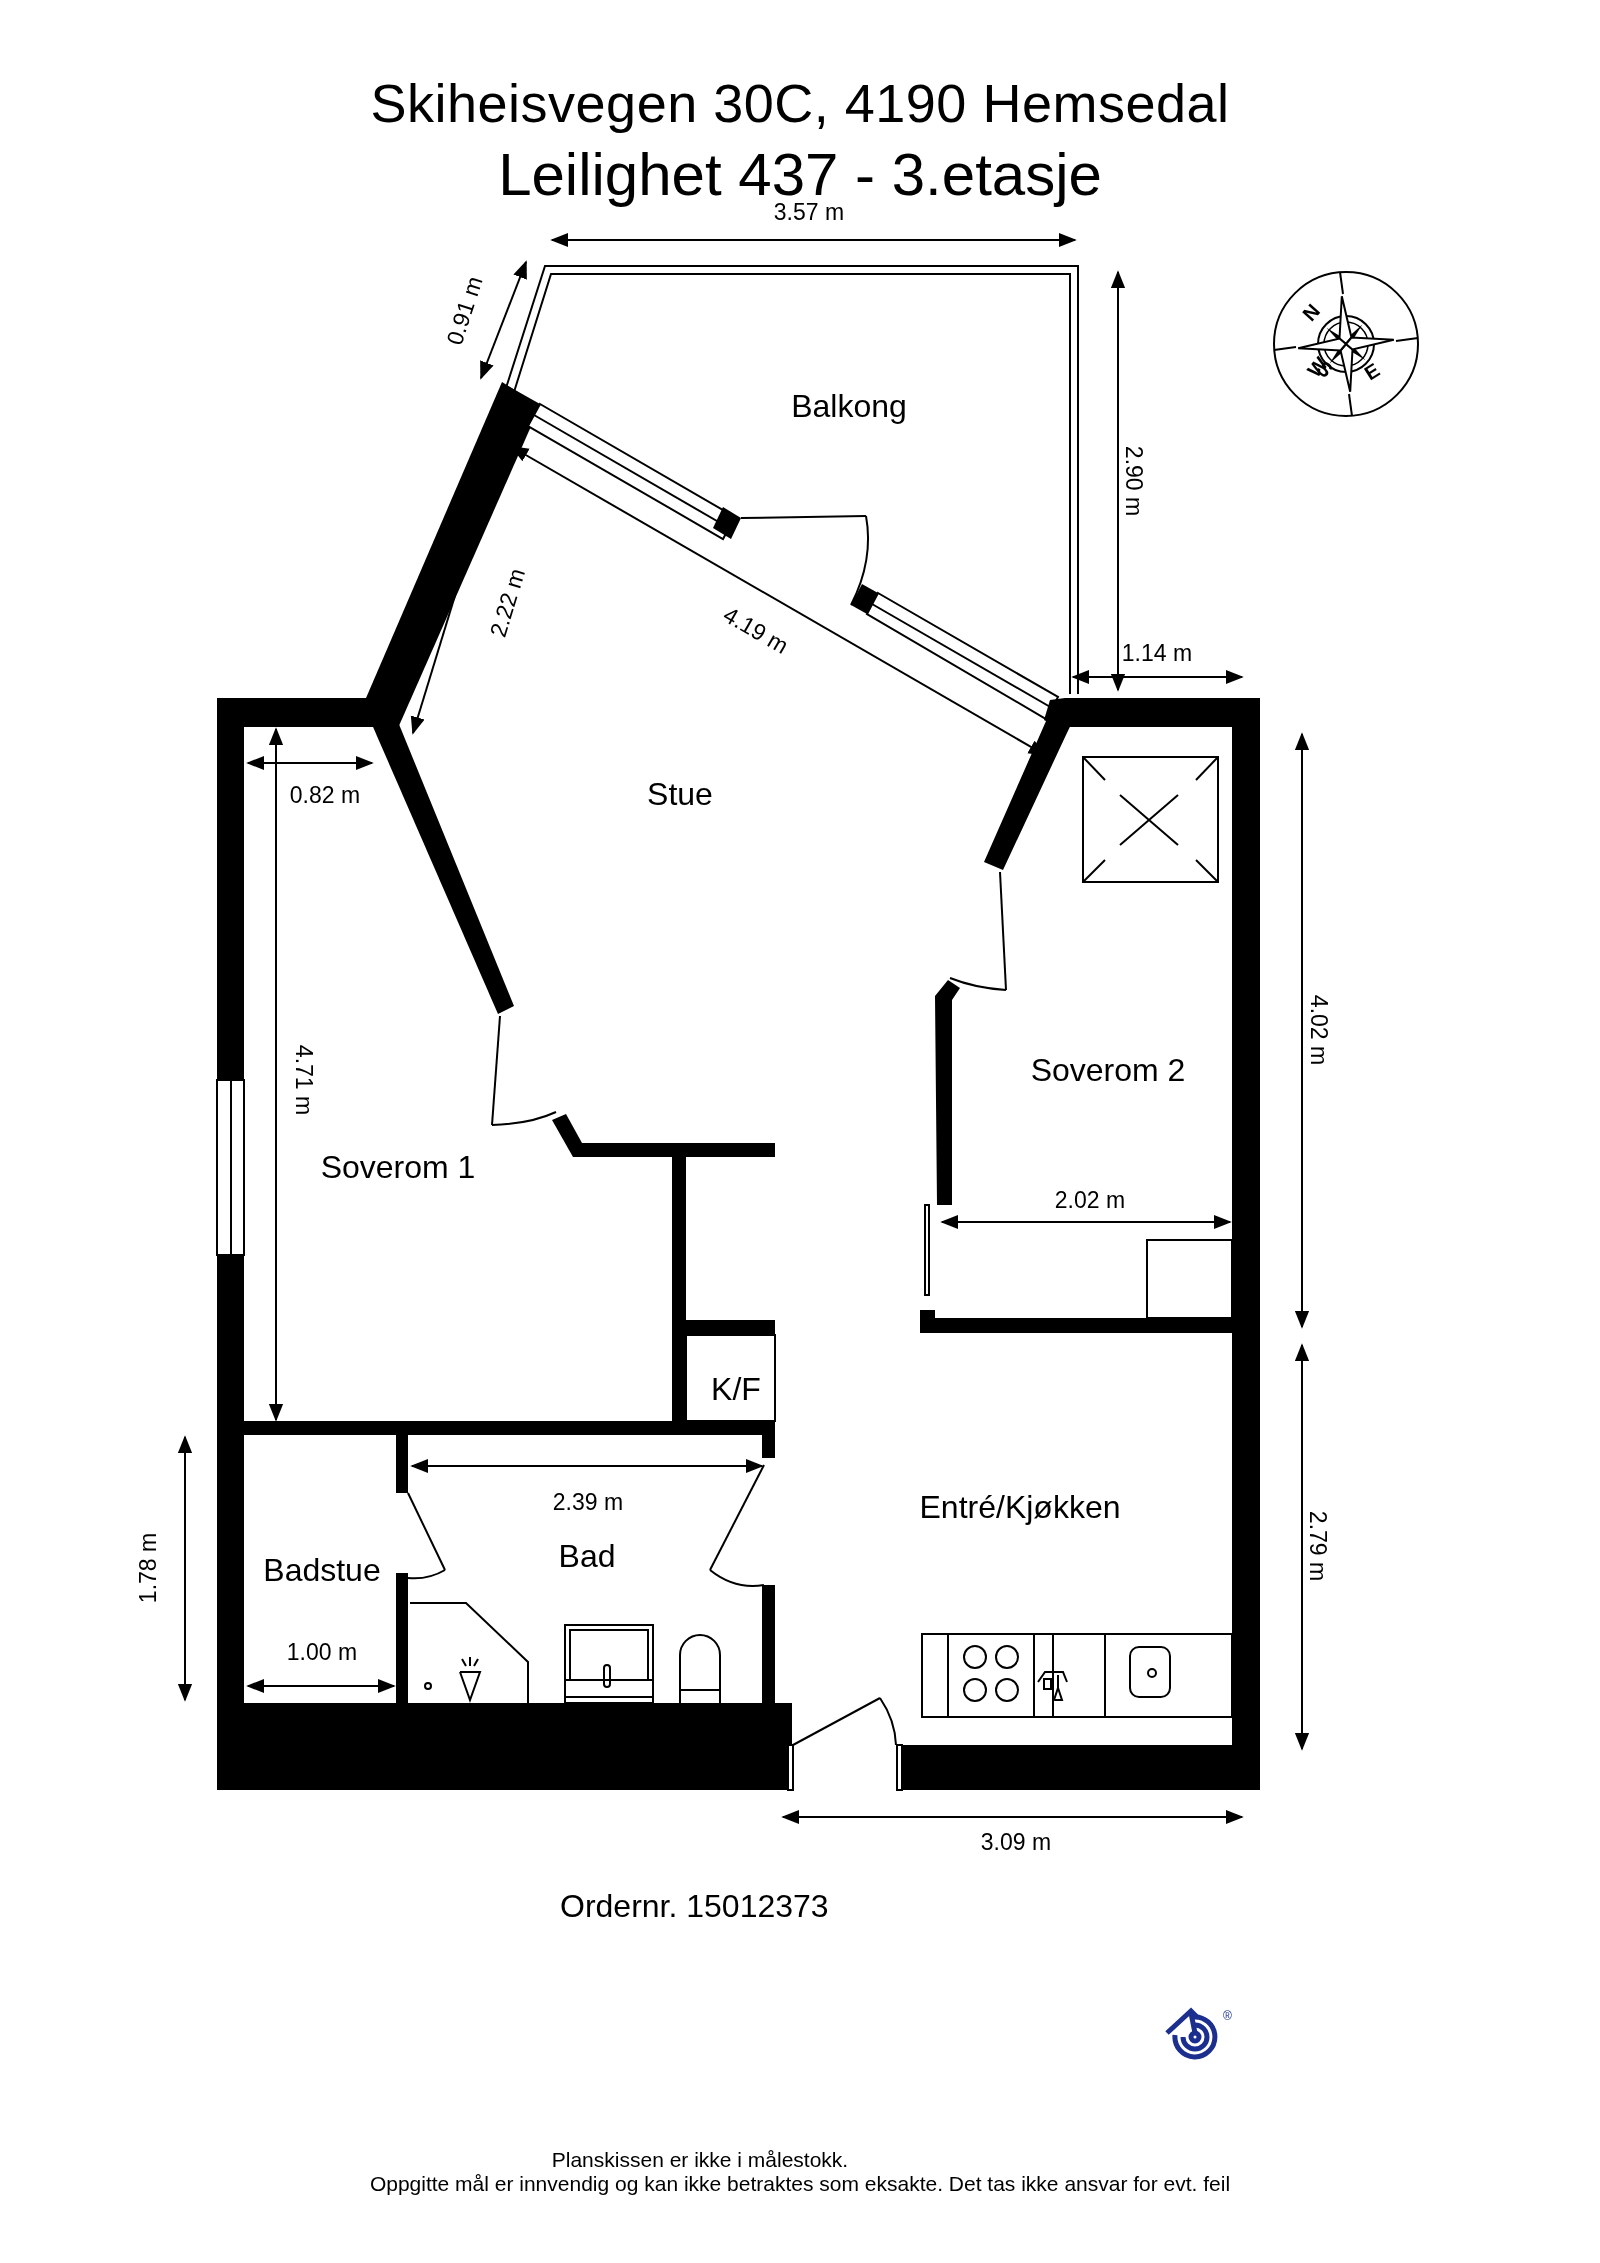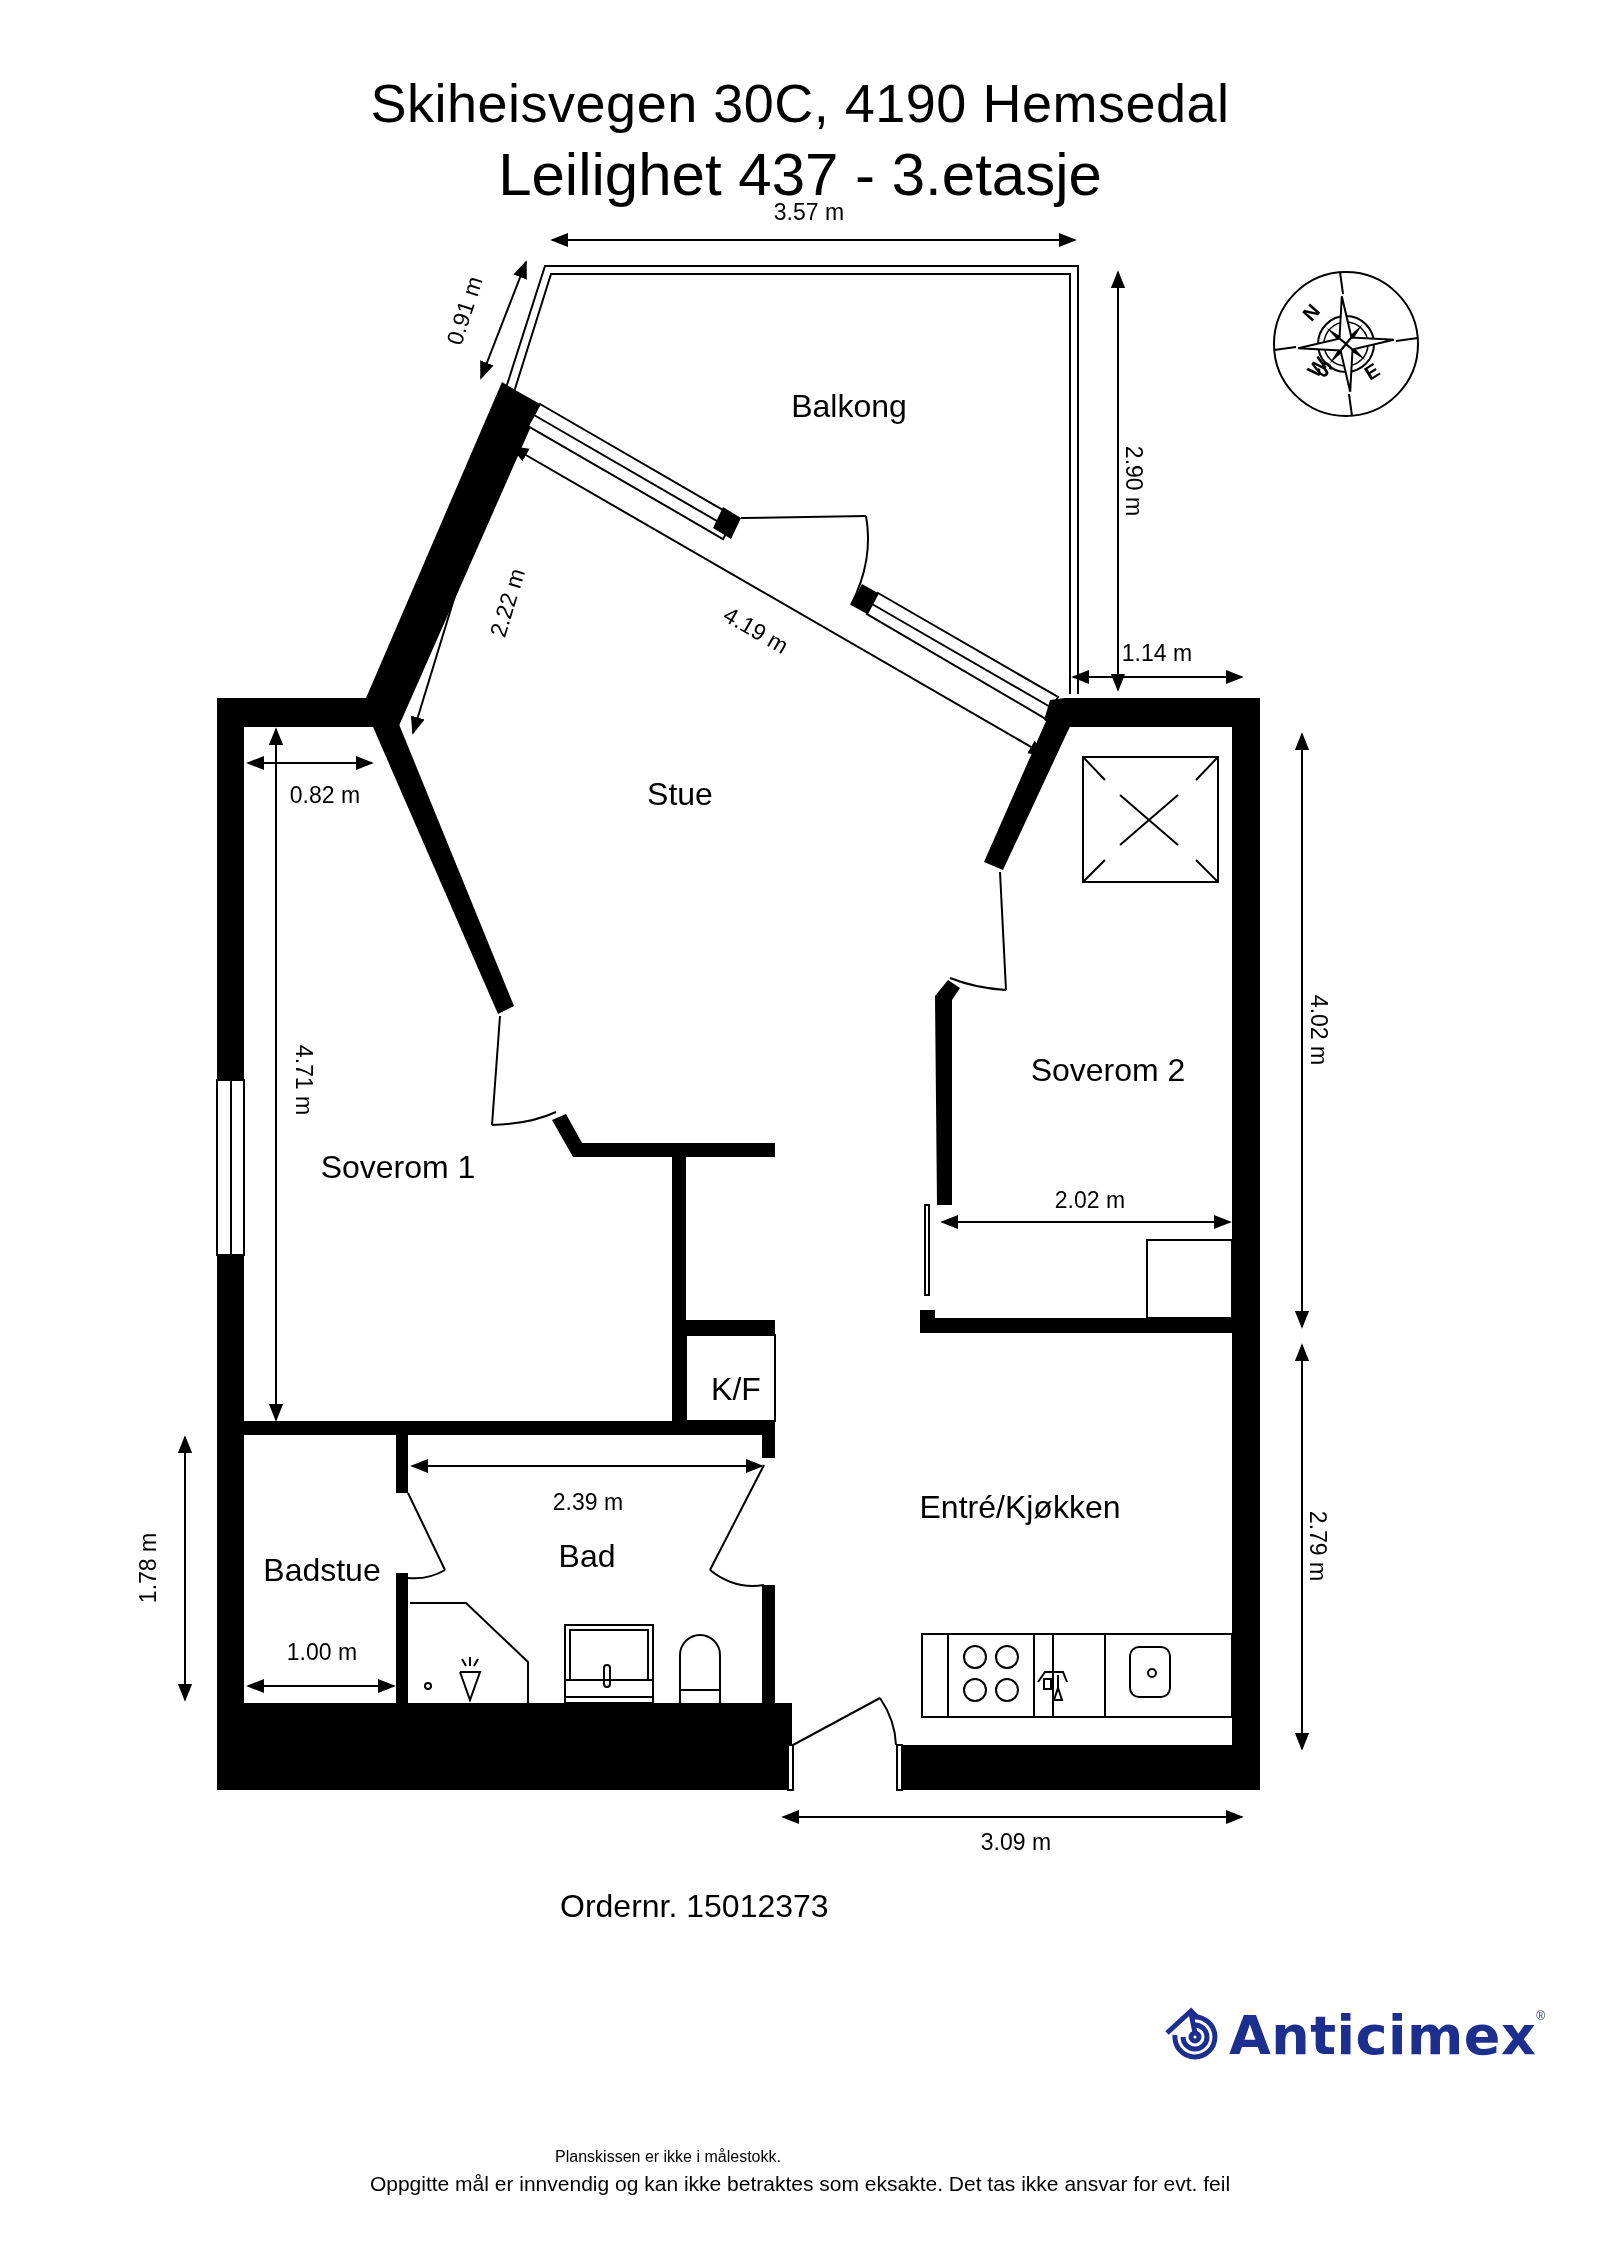--- a/index.html
+++ b/index.html
@@ -5,21 +5,21 @@
   html, body { margin:0; padding:0; background:#ffffff; }
   body { width:1600px; height:2263px; position:relative; overflow:hidden; font-family:"Liberation Sans", sans-serif; color:#000; }
   .title1 { position:absolute; left:0; width:1600px; top:72px; text-align:center; font-size:54px; letter-spacing:0.5px; }
   .title2 { position:absolute; left:0; width:1600px; top:140px; text-align:center; font-size:60px; }
   svg#plan { position:absolute; left:0; top:0; }
   .lbl { font-family:"Liberation Sans", sans-serif; fill:#000; }
   .order { position:absolute; left:560px; top:1888px; font-size:32px; }
   .logo { position:absolute; left:1163px; top:2005px; height:60px; display:flex; align-items:center; }
   .logo-text { font-family:"DejaVu Sans", sans-serif; font-weight:bold; font-size:54px; color:#1c2f8f; letter-spacing:0.5px; margin-left:6px; }
   .logo-reg { font-size:12px; color:#1c2f8f; align-self:flex-start; margin-top:4px; }
-  .foot1 { position:absolute; left:0; width:1336px; top:2148px; text-align:center; font-size:16px; }
+  .foot1 { position:absolute; left:0; width:1336px; top:2148px; text-align:center; font-size:21px;padding-left:32px; }
   .foot2 { position:absolute; left:0; width:1600px; top:2172px; text-align:center; font-size:21px; }
 </style>
 </head>
 <body>
 
 <div class="title1">Skiheisvegen 30C, 4190 Hemsedal</div>
 <div class="title2">Leilighet 437 - 3.etasje</div>
 
 <svg id="plan" width="1600" height="2263" viewBox="0 0 1600 2263" xmlns="http://www.w3.org/2000/svg">
   <defs>
@@ -243,18 +243,17 @@
 <div class="logo">
   <svg width="60" height="56" viewBox="0 0 60 56">
     <g fill="none" stroke="#1c2f8f" stroke-width="5">
       <path d="M4,26 L28,4 L34,10"></path>
       <path d="M12,28 A20,20 0 1 0 30,10"></path>
       <path d="M20,30 A12,12 0 1 0 32,18"></path>
       <circle cx="32" cy="30" r="4"></circle>
       <line x1="28" y1="6" x2="32" y2="26"></line>
     </g>
   </svg>
-  <span class="logo-text">Anticimex</span>
   <span class="logo-reg">®</span>
 </div>
 
 <div class="foot1">Planskissen er ikke i målestokk.</div>
 <div class="foot2">Oppgitte mål er innvendig og kan ikke betraktes som eksakte. Det tas ikke ansvar for evt. feil</div>
 
 </body></html>

